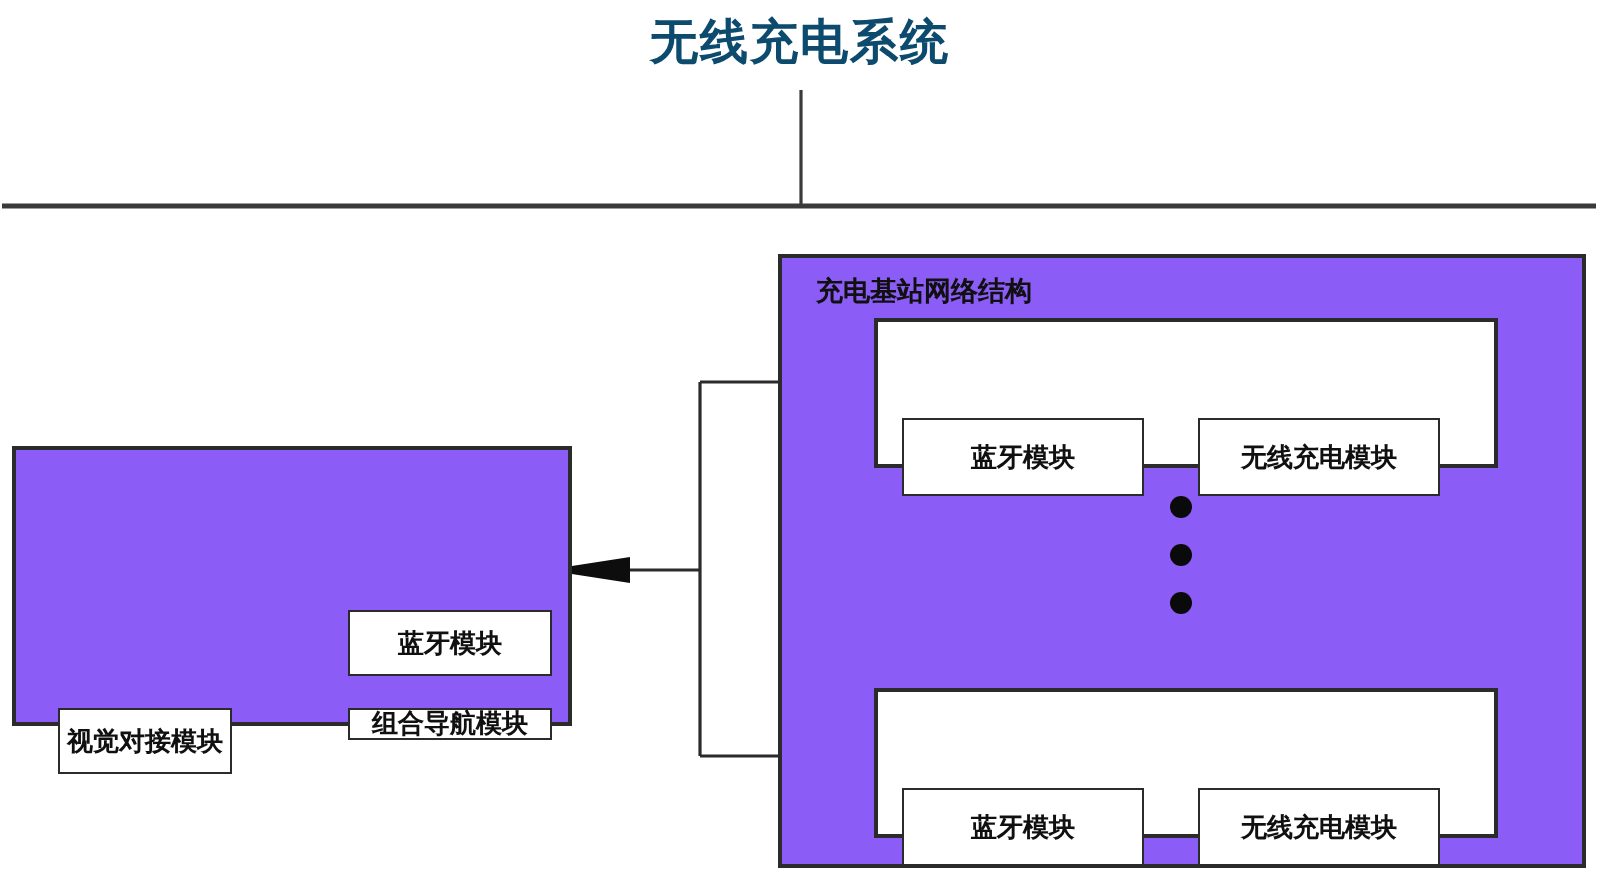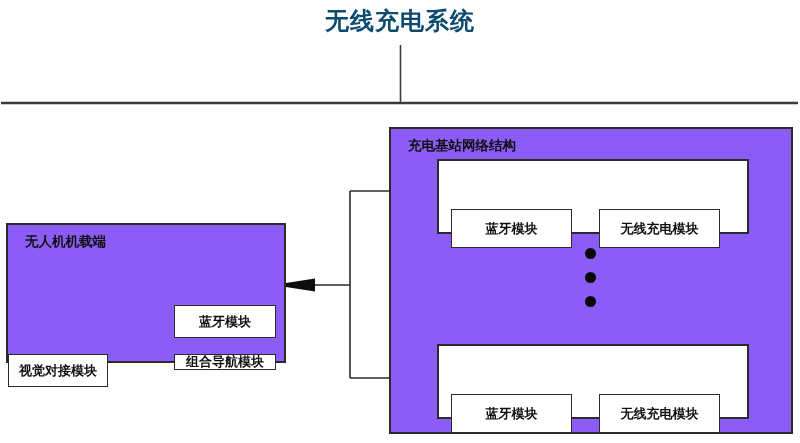--- a/index.html
+++ b/index.html
@@ -81,21 +81,21 @@
     align-items: center;
     justify-content: center;
     font-size: 13px;
     font-weight: bold;
     white-space: nowrap;
     color: #101010;
     margin-top: 35px;
   }
   .m-uav-1 { left: 13px;  top: 45px; width: 100px; height: 33px; }
   .m-uav-2 { left: 166px; top: 45px; width: 102px; height: 33px; }
-  .m-uav-3 { left: 0;  top: 94px; width: 100px; height: 33px; }
+  .m-uav-3 { left: 21px;  top: 94px; width: 87px; height: 33px; }
   .m-uav-4 { left: 166px; top: 94px; width: 102px; height: 16px; }
   .m-st-1 { left: 12px;  top: 13px; width: 121px; height: 39px; }
   .m-st-2 { left: 160px; top: 13px; width: 121px; height: 39px; text-align: right; }
   .dot {
     position: absolute;
     width: 11px;
     height: 11px;
     border-radius: 50%;
     background: #0a0a0a;
     left: 585px;
@@ -123,21 +123,20 @@
     <polygon points="398,184.5 398,197.5 436,191" fill="#0d0d0d"></polygon>
 
     <line x1="350" y1="285" x2="312" y2="285" stroke="#2b2b2b" stroke-width="1.6"></line>
     <polygon points="315,278.5 315,291.5 273,285" fill="#0d0d0d"></polygon>
 
     <line x1="350" y1="378" x2="405" y2="378" stroke="#2b2b2b" stroke-width="1.6"></line>
     <polygon points="398,371.5 398,384.5 436,378" fill="#0d0d0d"></polygon>
   </svg>
 
   <div class="panel panel-uav">
-    <div class="panel-label">无人机机载端</div>
     <div class="module m-uav-2">蓝牙模块</div>
     <div class="module m-uav-3">视觉对接模块</div>
     <div class="module m-uav-4">组合导航模块</div>
   </div>
 
   <div class="panel panel-base">
     <div class="panel-label">充电基站网络结构</div>
 
     <div class="station station-top">
       <div class="module m-st-1">蓝牙模块</div>

